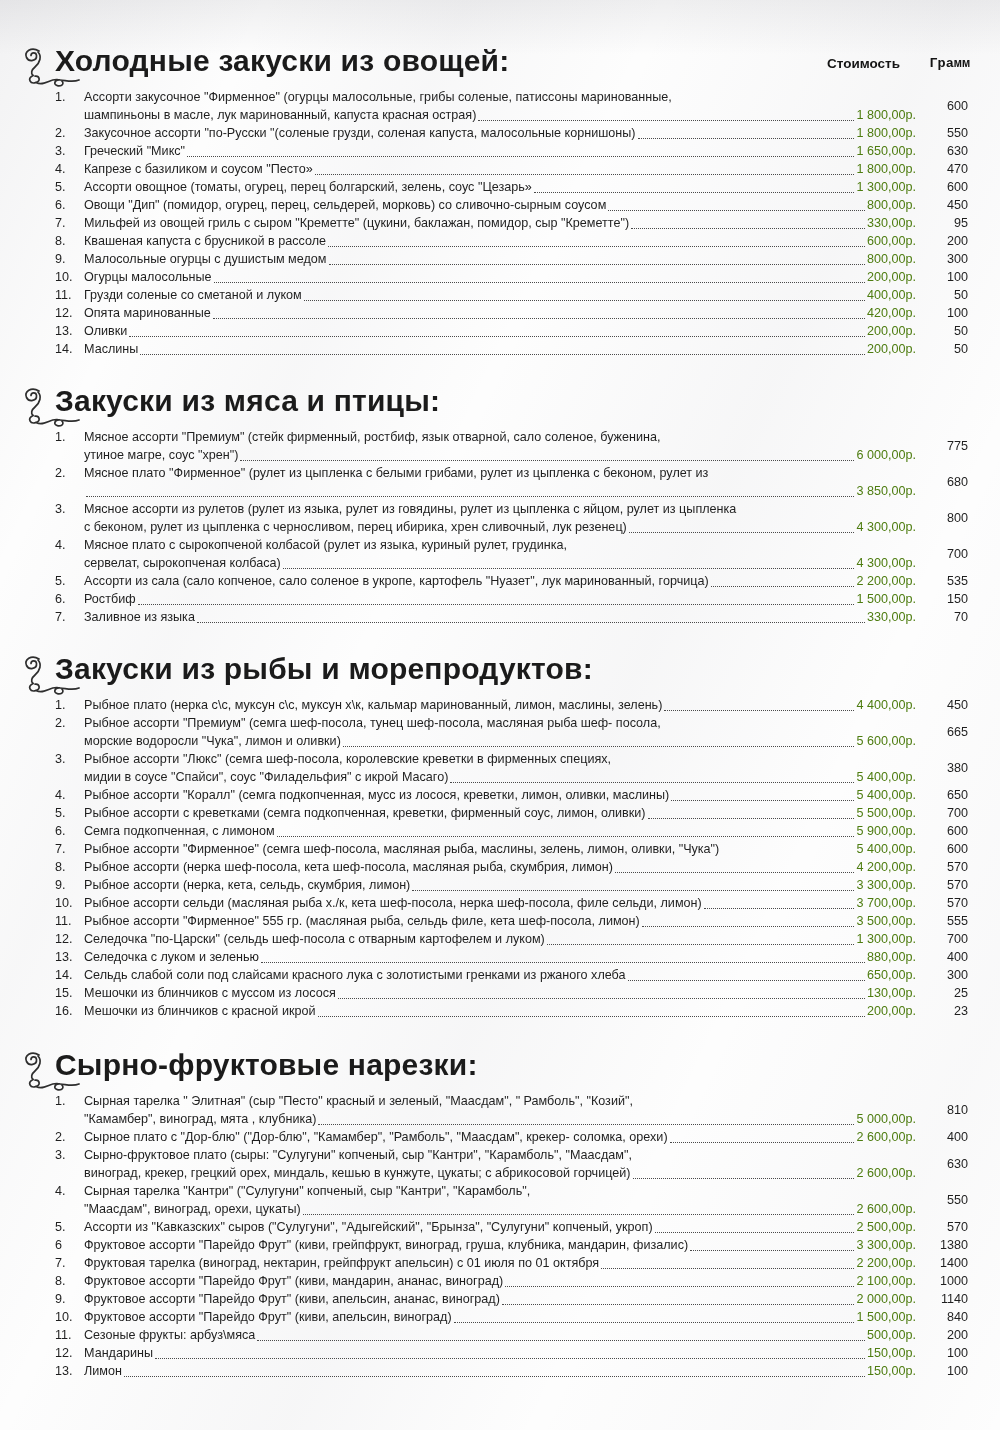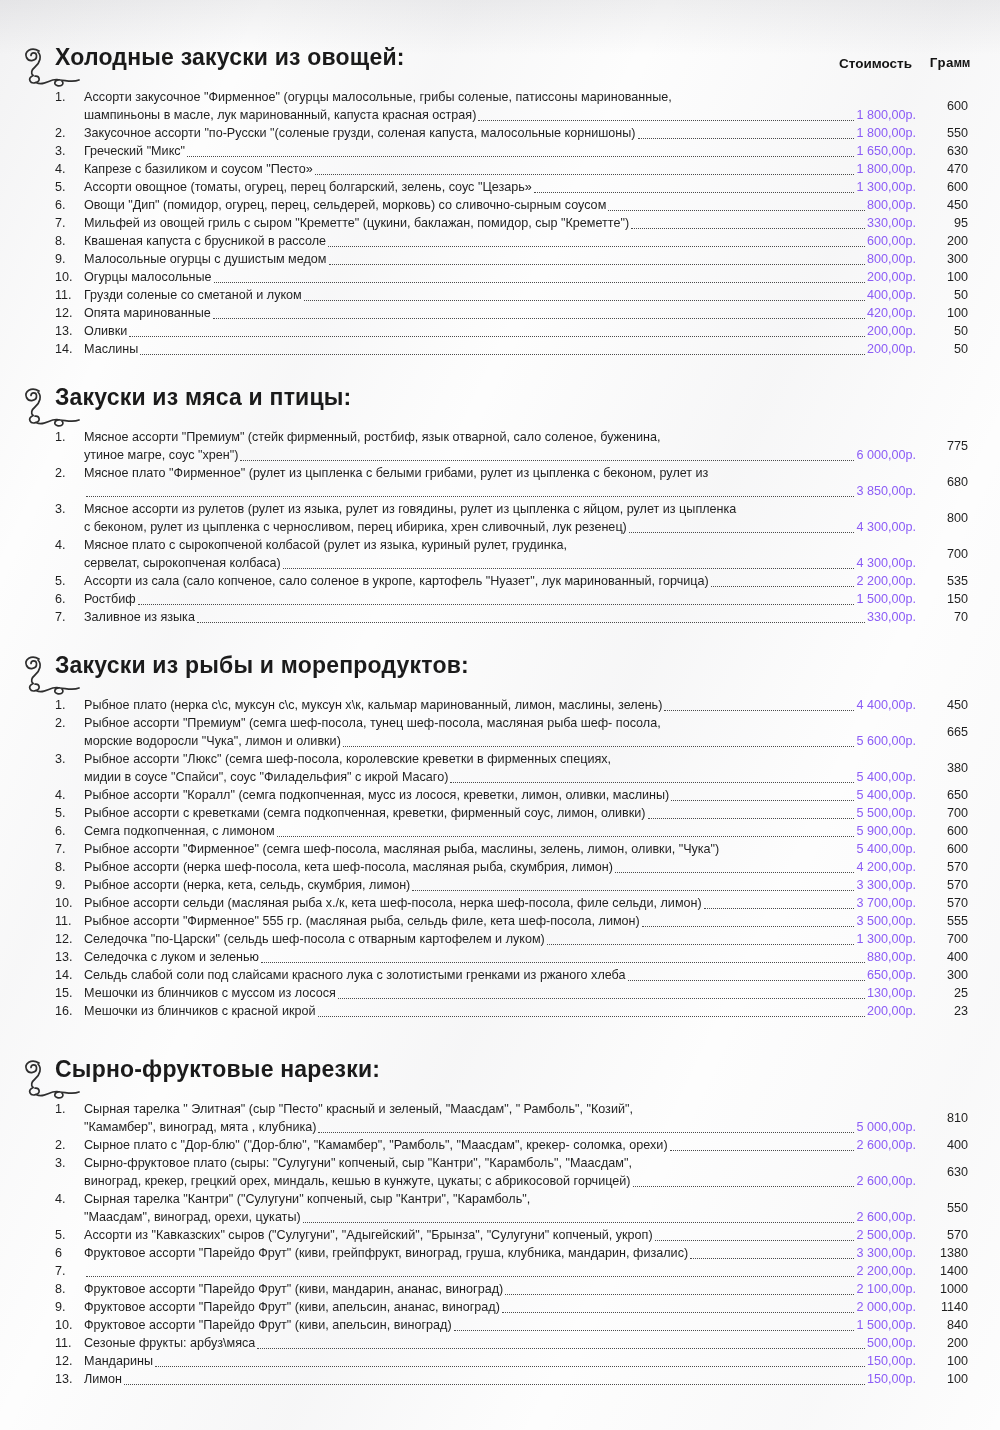--- a/index.html
+++ b/index.html
@@ -11,42 +11,42 @@
       linear-gradient(180deg, rgba(110,110,120,.10), rgba(255,255,255,0) 55px),
       linear-gradient(115deg, rgba(130,130,142,.09) 0%, rgba(255,255,255,0) 16%,
         rgba(140,140,152,.05) 28%, rgba(255,255,255,0) 40%,
         rgba(140,140,152,.06) 57%, rgba(255,255,255,0) 72%,
         rgba(140,140,152,.04) 88%, rgba(255,255,255,0) 100%),
       #fdfdfd;
   }
   .page{position:relative;box-sizing:border-box;width:1000px;height:1430px;
         padding:44px 32px 20px 55px;}
   
-  .col-heads{position:absolute;top:56px;right:30px;display:flex;gap:6px;
+  .col-heads{position:absolute;top:56px;right:30px;display:flex;gap:18px;
              font-weight:bold;font-size:13.5px;color:#141414;}
   .col-heads .ch-grams{width:52px;text-align:right;font-family:Liberation Mono, monospace;}
   
   .section{margin:0;}
   .section + .section{margin-top:26px;}
-  .section.gap-lg{margin-top:36px;}
+  .section.gap-lg{margin-top:28px;}
   .section-head{position:relative;height:44px;}
-  .section-title{font-size:23px;font-weight:bold;color:#1b1b1b;
+  .section-title{font-size:30px;font-weight:bold;color:#1b1b1b;
                  letter-spacing:.2px;position:relative;z-index:1;}
   .flourish{position:absolute;left:-32px;top:2px;width:110px;height:42px;z-index:0;}
   
   .items{margin-top:0;}
   .item{display:flex;align-items:center;font-size:12.6px;line-height:18px;}
   .item .num{flex:none;width:29px;color:#1f1f1f;align-self:flex-start;}
   .item .body{flex:1;min-width:0;}
   .item .line{white-space:nowrap;color:#1f1f1f;}
   .item .line.last{display:flex;align-items:flex-end;}
   .item .line .txt{white-space:nowrap;}
   .leader{flex:1;min-width:6px;margin:0 2px 3px 2px;border-bottom:1.6px dotted #4a4a4a;}
   .leader.none{border-bottom:none;}
-  .price{white-space:nowrap;color:#8b5cf6;}
+  .price{white-space:nowrap;color:#4d7c0f;}
   .grams{flex:none;width:52px;text-align:right;color:#1f1f1f;}
 </style>
 </head>
 <body>
 
 <div class="page">
   <div class="col-heads">
     <span class="ch-price">Стоимость</span>
     <span class="ch-grams">Грамм</span>
   </div>
@@ -623,20 +623,21 @@
                 <span class="price">3 300,00р.</span>
               </div>
             </span>
     <span class="grams">1380</span>
   </div>
 
   <div class="item">
     <span class="num">7.</span>
     <span class="body">
               <div class="line last">
+                <span class="txt">Фруктовая тарелка (виноград, нектарин, грейпфрукт апельсин) с 01 июля по 01 октября</span>
                 <span class="leader"></span>
                 <span class="price">2 200,00р.</span>
               </div>
             </span>
     <span class="grams">1400</span>
   </div>
 
   <div class="item">
     <span class="num">8.</span>
     <span class="body">

